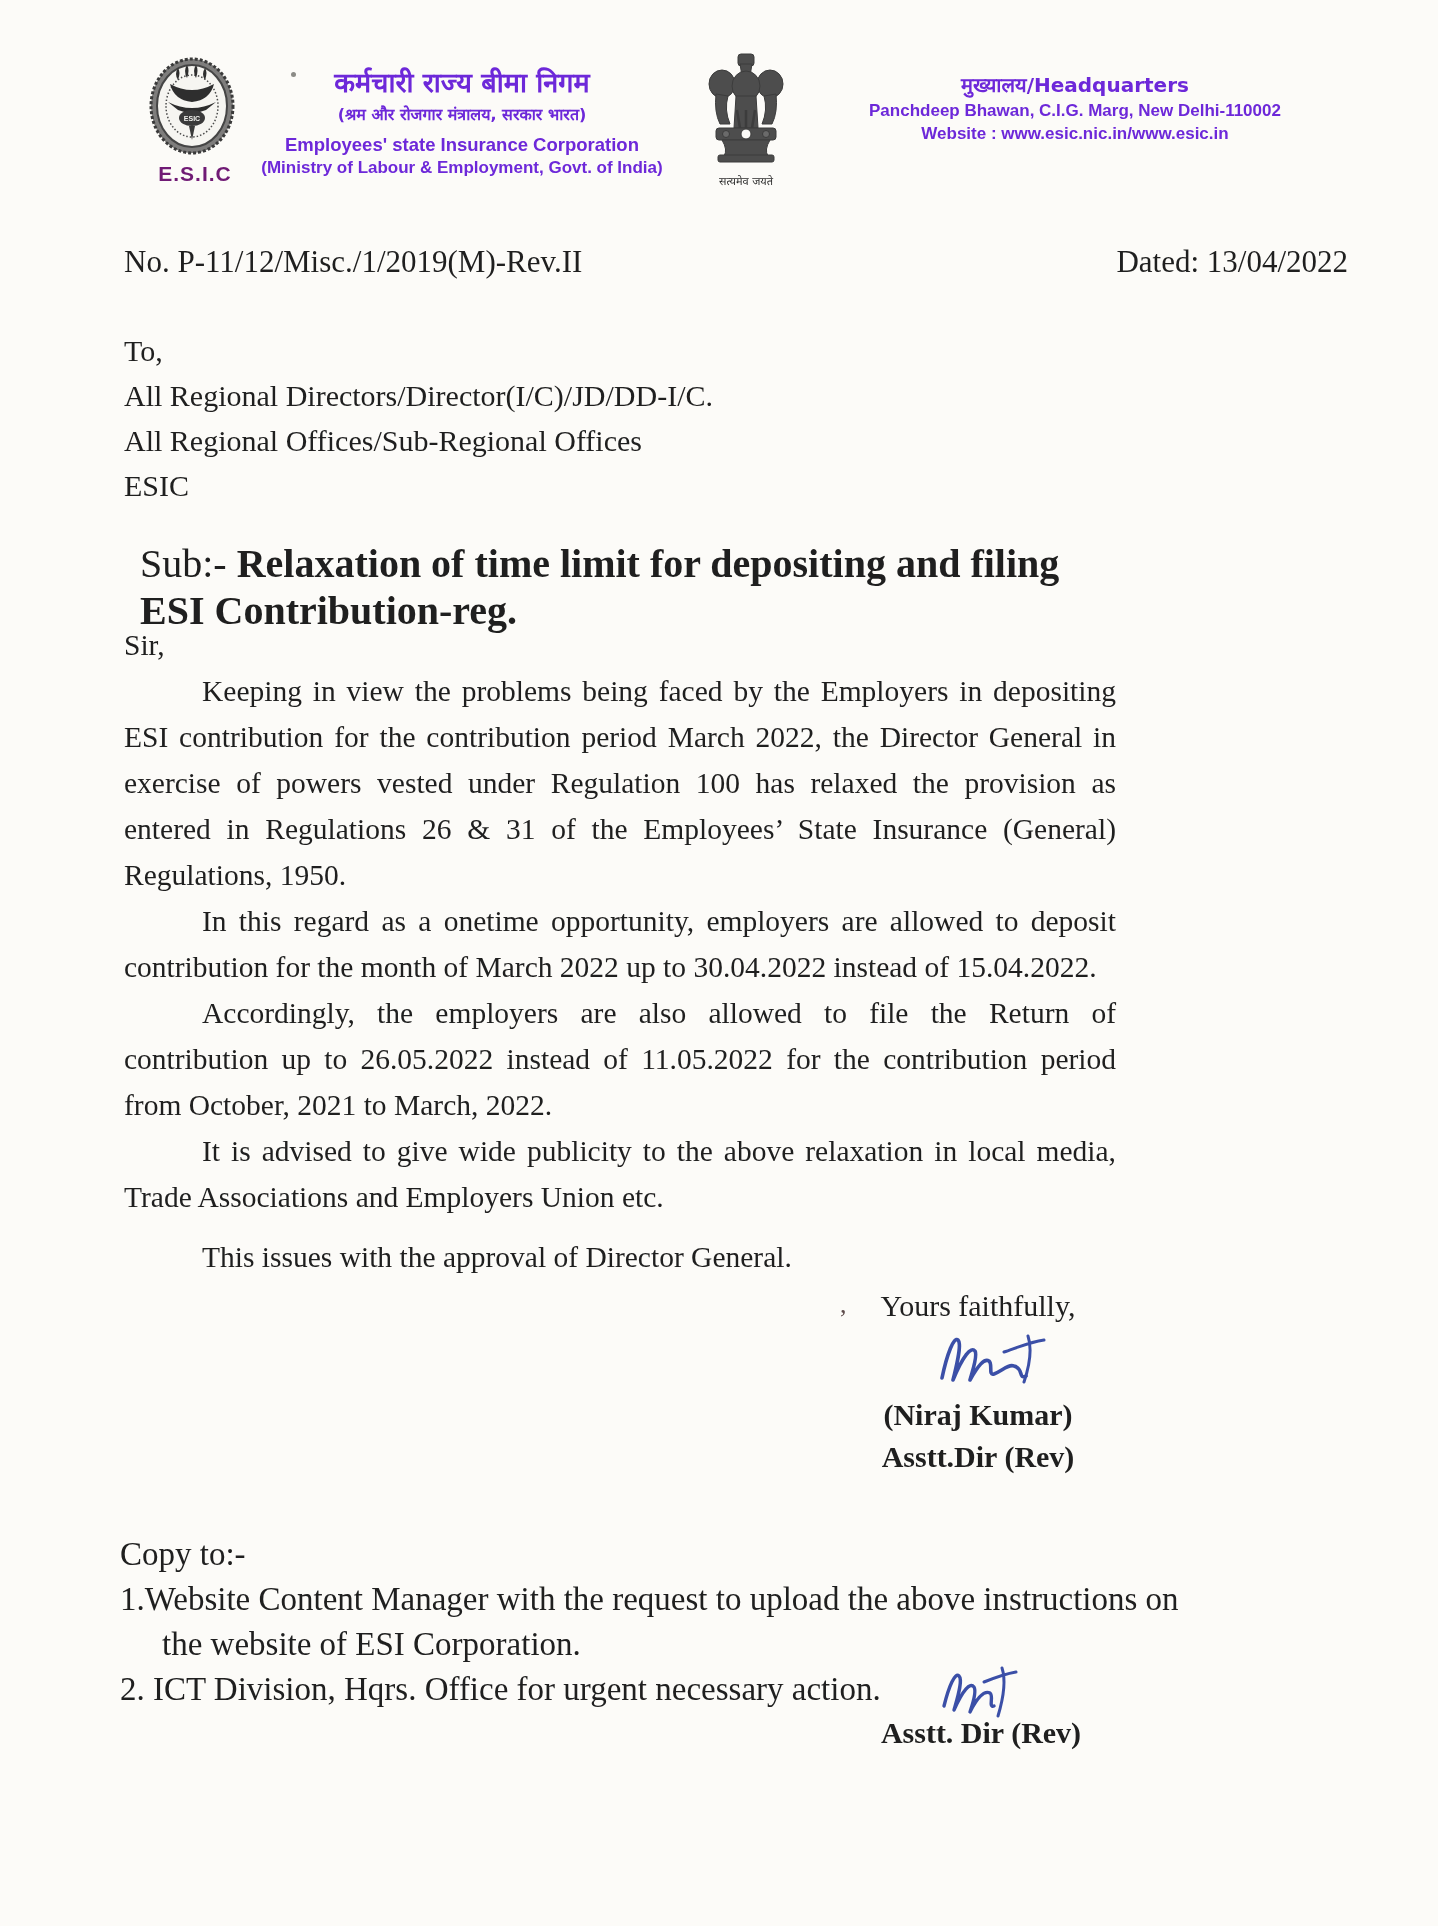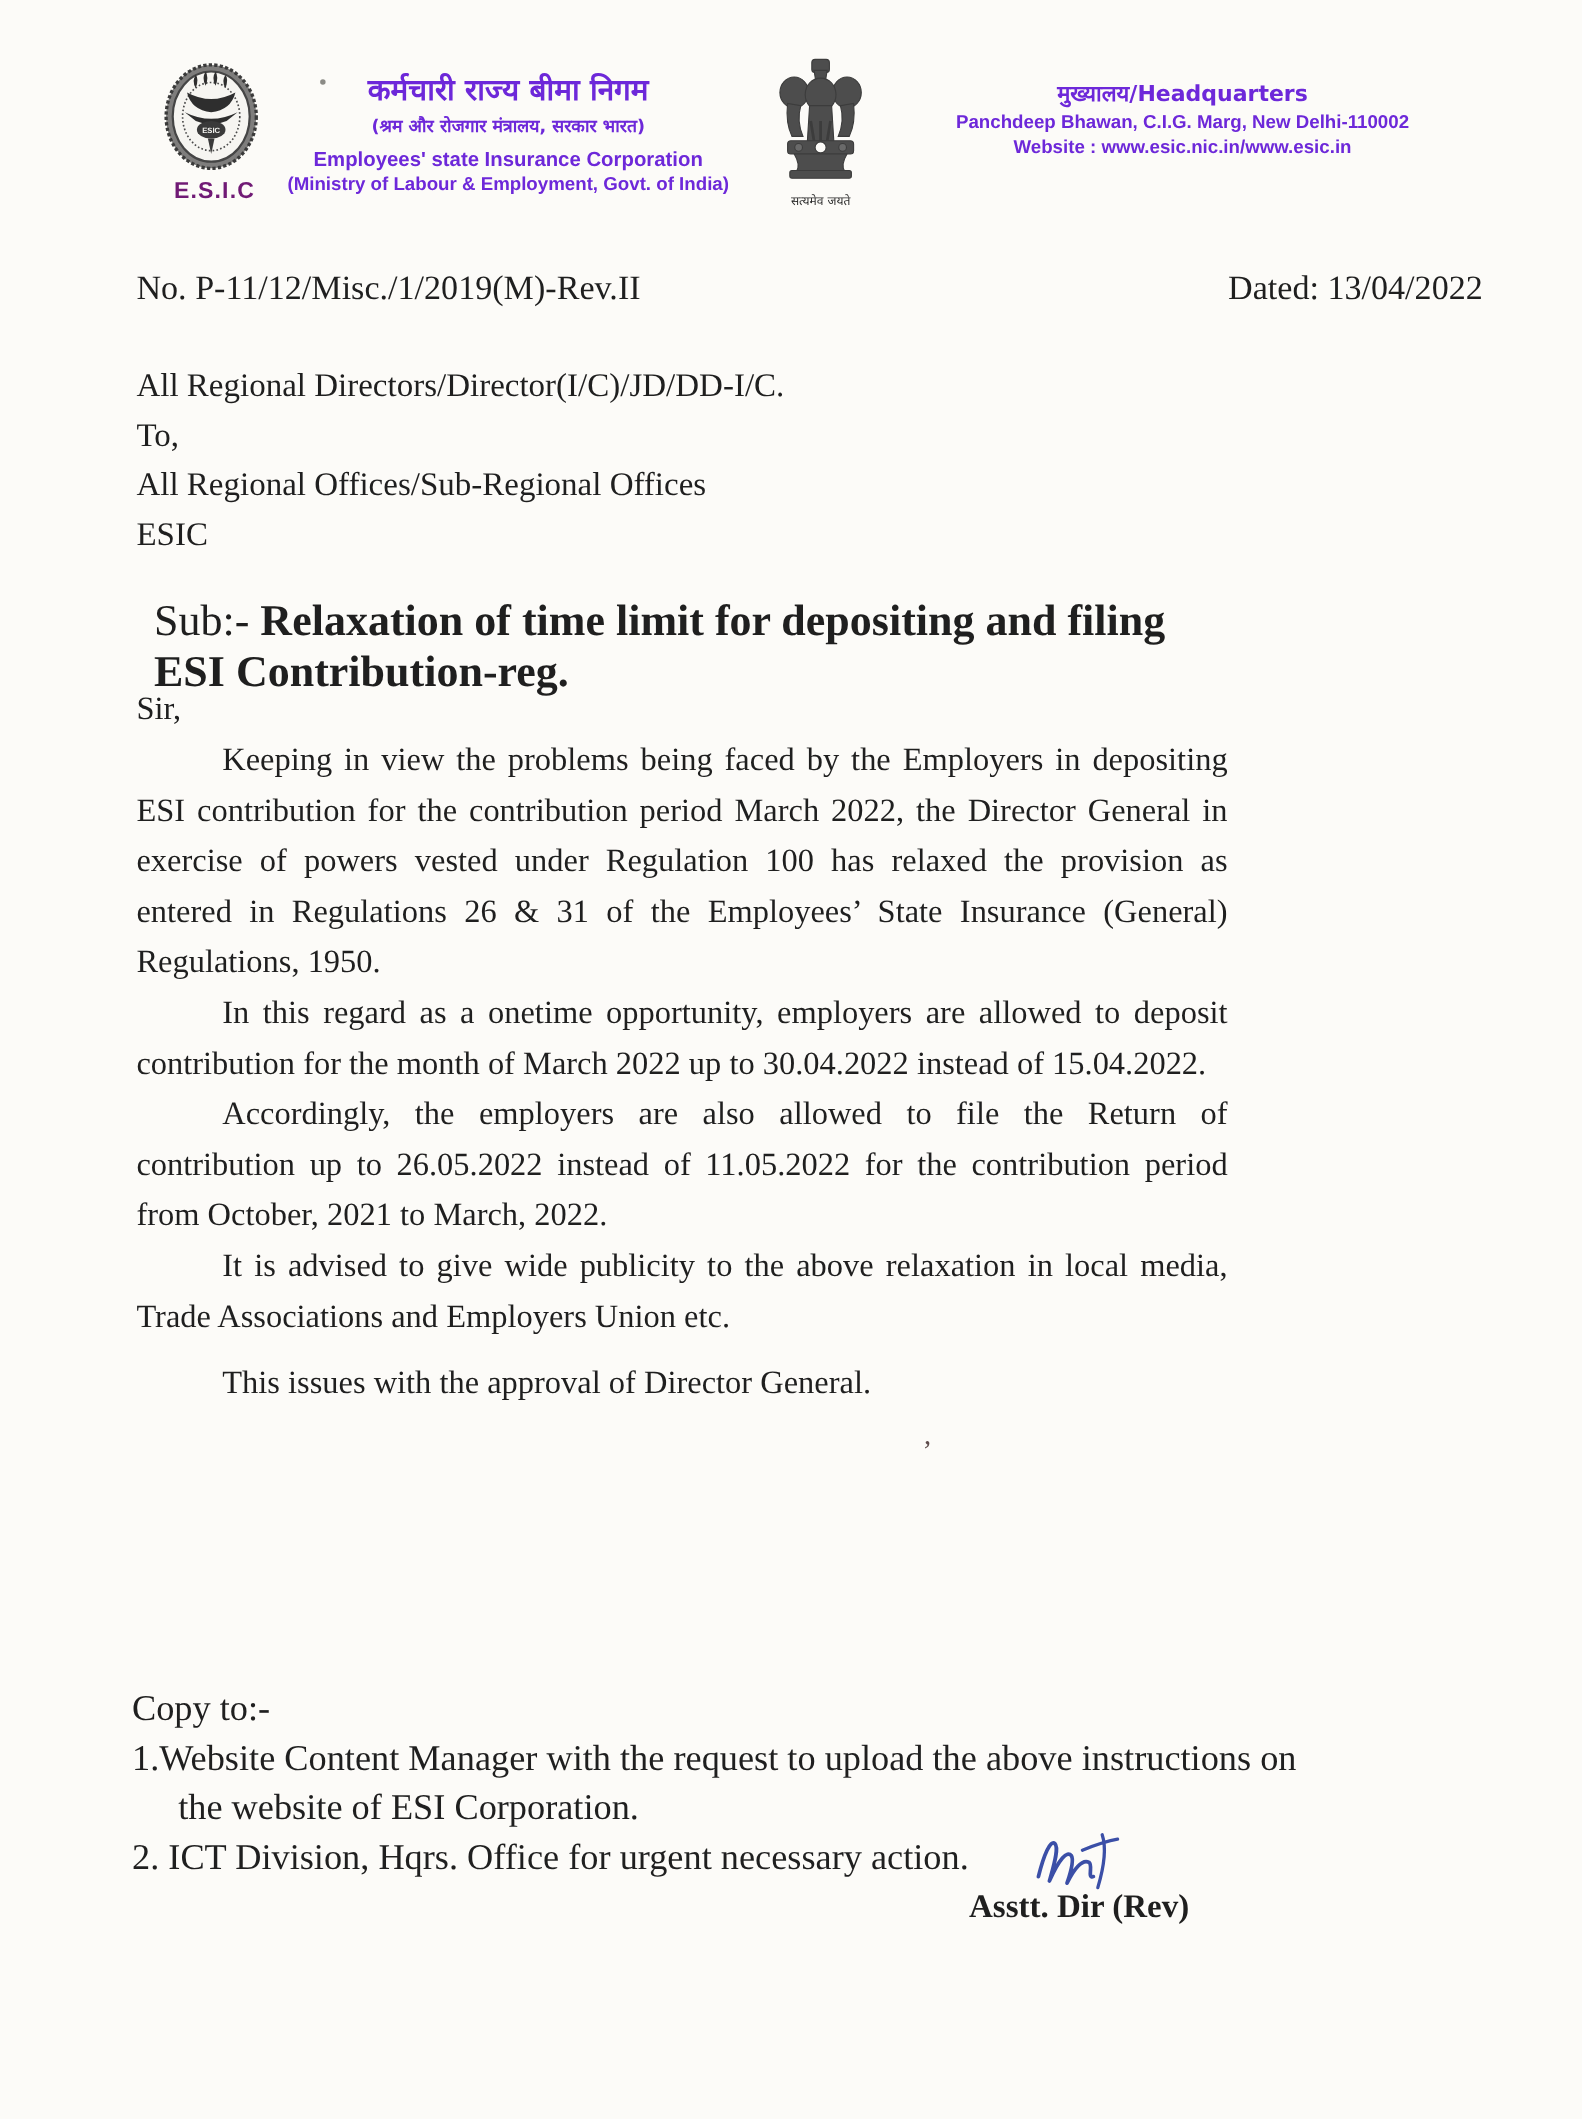--- a/index.html
+++ b/index.html
@@ -136,41 +136,52 @@
   </div>
 
   <div class="hdr-abs scan-dot"></div>
 
   <div class="ref-row">
     <span>No. P-11/12/Misc./1/2019(M)-Rev.II</span>
     <span>Dated: 13/04/2022</span>
   </div>
 
   <div class="recipient">
+    <div>To,</div>
     <div>All Regional Directors/Director(I/C)/JD/DD-I/C.</div>
-    <div>To,</div>
     <div>All Regional Offices/Sub-Regional Offices</div>
     <div>ESIC</div>
   </div>
 
   <div class="subject">
     <span>Sub:- </span><b>Relaxation of time limit for depositing and filing ESI Contribution-reg.</b>
   </div>
 
   <div class="body-copy">
     <p class="greeting">Sir,</p>
     <p>Keeping in view the problems being faced by the Employers in depositing ESI contribution for the contribution period March 2022, the Director General in exercise of powers vested under Regulation 100 has relaxed the provision as entered in Regulations 26 &amp; 31 of the Employees’ State Insurance (General) Regulations, 1950.</p>
     <p>In this regard as a onetime opportunity, employers are allowed to deposit contribution for the month of March 2022 up to 30.04.2022 instead of 15.04.2022.</p>
     <p>Accordingly, the employers are also allowed to file the Return of contribution up to 26.05.2022 instead of 11.05.2022 for the contribution period from October, 2021 to March, 2022.</p>
     <p>It is advised to give wide publicity to the above relaxation in local media, Trade Associations and Employers Union etc.</p>
     <p class="gap">This issues with the approval of Director General.</p>
   </div>
 
   <span class="stray-mark">,</span>
 
+  <div class="closing">
+    <div>Yours faithfully,</div>
+    <div class="sig">
+      <svg width="122" height="62" viewBox="0 0 122 62">
+        <path class="ink-blue" stroke-width="3.6" d="M10 50 C15 26 22 8 26 12 C30 16 25 36 21 52 C31 28 39 18 43 23 C46 28 40 44 38 52 C46 38 52 30 57 33 C61 36 56 48 62 46 C70 43 76 36 82 38 C92 40 86 52 94 48"></path>
+        <path class="ink-blue" stroke-width="3" d="M72 24 C84 20 98 14 112 12 M96 8 C100 20 98 36 92 54"></path>
+      </svg>
+    </div>
+    <div class="name">(Niraj Kumar)</div>
+    <div class="desig">Asstt.Dir (Rev)</div>
+  </div>
 
   <div class="copyto">
     <div>Copy to:-</div>
     <div>
       <div>1.Website Content Manager with the request to upload the above instructions on</div>
       <div class="item-wrap">the website of ESI Corporation.</div>
     </div>
     <div>2. ICT Division, Hqrs. Office for urgent necessary action.</div>
   </div>
 

